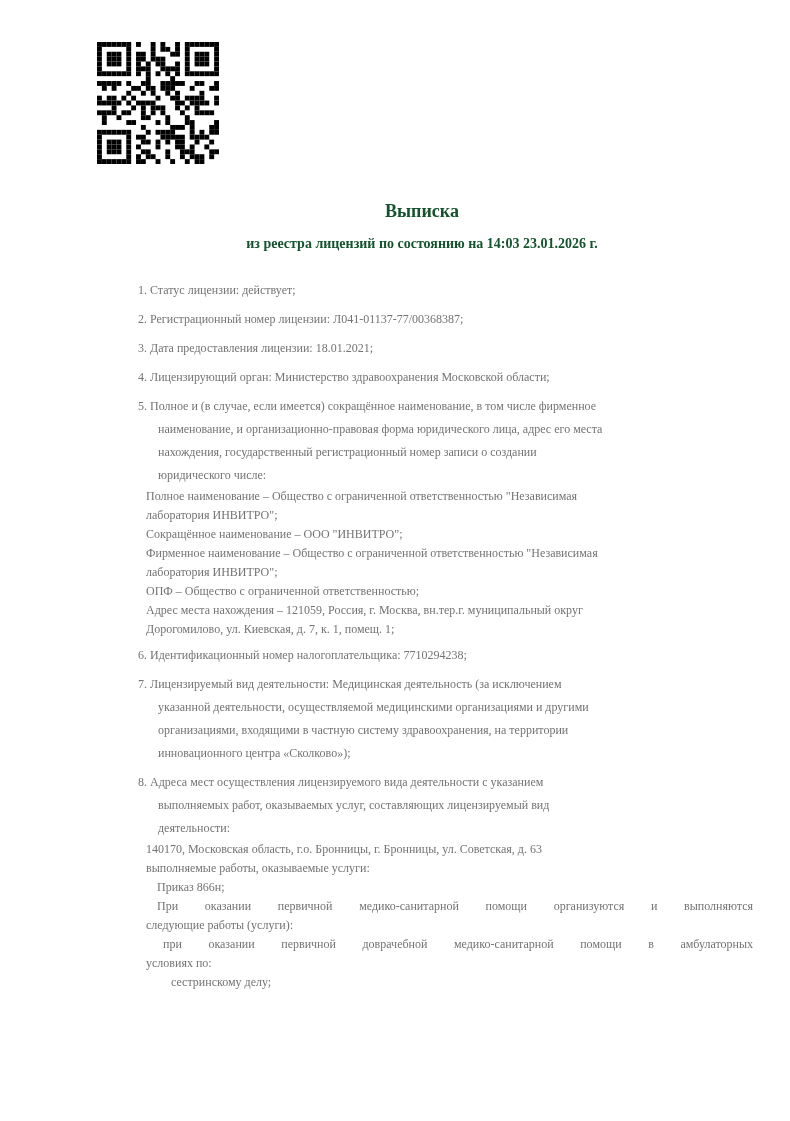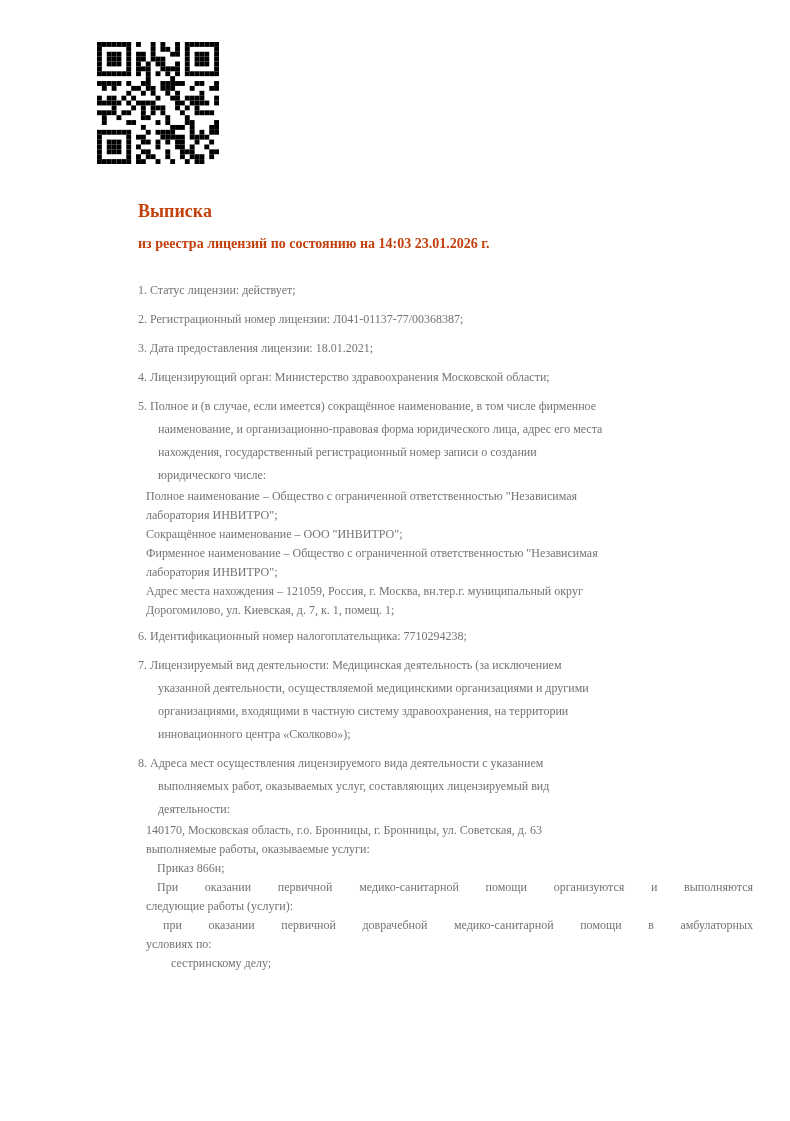--- a/index.html
+++ b/index.html
@@ -5,21 +5,21 @@
   html,body{margin:0;padding:0;}
   body{
     width:790px;height:1121px;position:relative;overflow:hidden;
     background:#ffffff;color:#000000;
     font-family:"Liberation Serif","DejaVu Serif",serif;
   }
   .qr{position:absolute;left:95px;top:42px;width:126px;height:122px;}
   .qr rect{fill:#000000;}
   .header{
     position:absolute;left:138px;top:201px;width:568px;
-    font-weight:bold;color:#c2410c;
+    text-align:center;font-weight:bold;color:#14532d;
   }
   .title{font-size:18px;line-height:20px;}
   .subtitle{font-size:14px;line-height:20px;margin-top:13px;}
   .doc{
     position:absolute;left:138px;top:279px;width:615px;
     font-size:12px;color:#737373;
   }
   .item{margin:0 0 6px 0;padding-left:20px;}
   .item .ln{display:block;line-height:23px;white-space:nowrap;}
   .item .ln.first{text-indent:-20px;}
@@ -369,20 +369,21 @@
     <span class="ln">нахождения, государственный регистрационный номер записи о создании</span>
     <span class="ln">юридического числе:</span>
   </p>
 
   <div class="blk org">
     <span class="ln">Полное наименование – Общество с ограниченной ответственностью "Независимая</span>
     <span class="ln">лаборатория ИНВИТРО";</span>
     <span class="ln">Сокращённое наименование – ООО "ИНВИТРО";</span>
     <span class="ln">Фирменное наименование – Общество с ограниченной ответственностью "Независимая</span>
     <span class="ln">лаборатория ИНВИТРО";</span>
+    <span class="ln">ОПФ – Общество с ограниченной ответственностью;</span>
     <span class="ln">Адрес места нахождения – 121059, Россия, г. Москва, вн.тер.г. муниципальный округ</span>
     <span class="ln">Дорогомилово, ул. Киевская, д. 7, к. 1, помещ. 1;</span>
   </div>
 
   <p class="item">
     <span class="ln first">6. Идентификационный номер налогоплательщика: 7710294238;</span>
   </p>
 
   <p class="item">
     <span class="ln first">7. Лицензируемый вид деятельности: Медицинская деятельность (за исключением</span>

